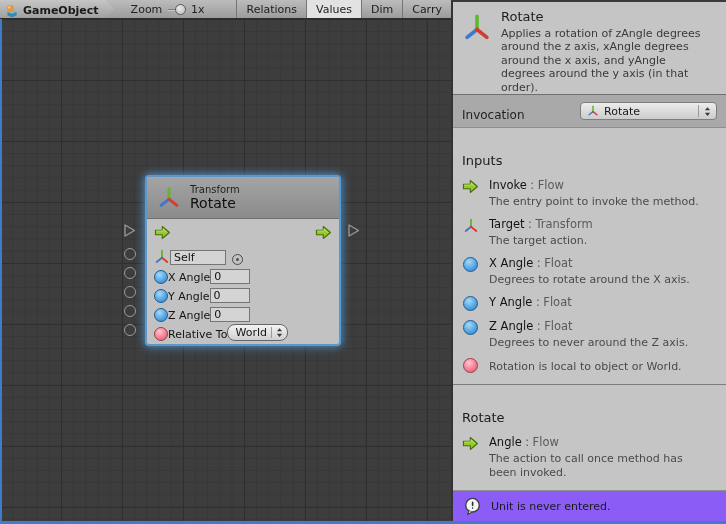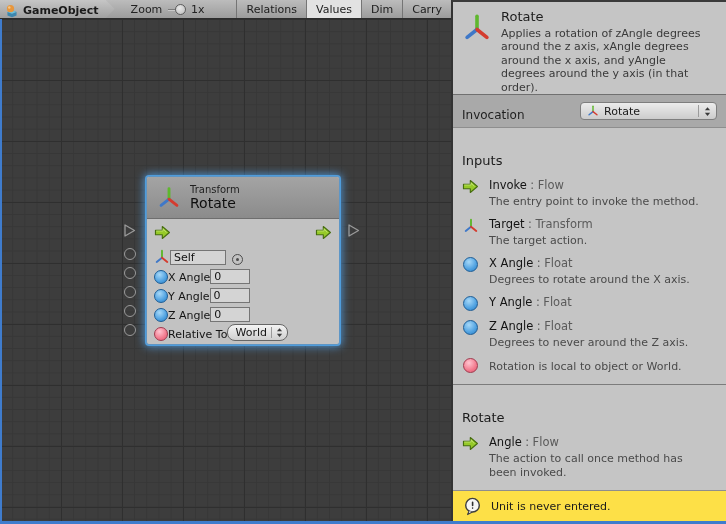--- a/index.html
+++ b/index.html
@@ -87,21 +87,21 @@
   .drop .sepline { width:1px; height:12px; background:#9b9b9b; }
   .sb-section { padding:22px 0 4px; }
   .sb-section.outputs { border-top:1px solid #7c7c7c; }
   .sb-h { font-size:13px; color:#1c1c1c; margin:3px 9px 8px; }
   .doc-item { display:flex; gap:9px; padding:2px 8px 6px; }
   .doc-item .ic { width:19px; flex:0 0 19px; display:flex; justify-content:center; padding-top:1px; }
   .doc-item .nm { font-size:11.5px; color:#141414; font-weight:normal; }
   .doc-item .sep, .doc-item .ty { font-weight:normal; color:#5a5a5a; font-size:11.5px; }
   .doc-item .ds { font-size:11px; color:#4a4a4a; margin-top:3px; line-height:1.25; width:210px; }
   .pcircle.s { width:15px; height:15px; flex:0 0 15px; }
-  .warnbar { border-top:1px solid #8e8e8e; border-bottom:1px solid #8e8e8e; background:#fde047;
+  .warnbar { border-top:1px solid #8e8e8e; border-bottom:1px solid #8e8e8e; background:#8b5cf6;
     height:38px; display:flex; align-items:center; gap:9px; padding:0 10px; }
   .warnbar .txt { font-size:11px; color:#1b1b1b; }
   .bottom-strip { flex:1; background:#a4a4a4; }
   svg { display:block; }
 </style>
 </head>
 <body>
 
 <svg width="0" height="0" style="position:absolute">
   <defs>

